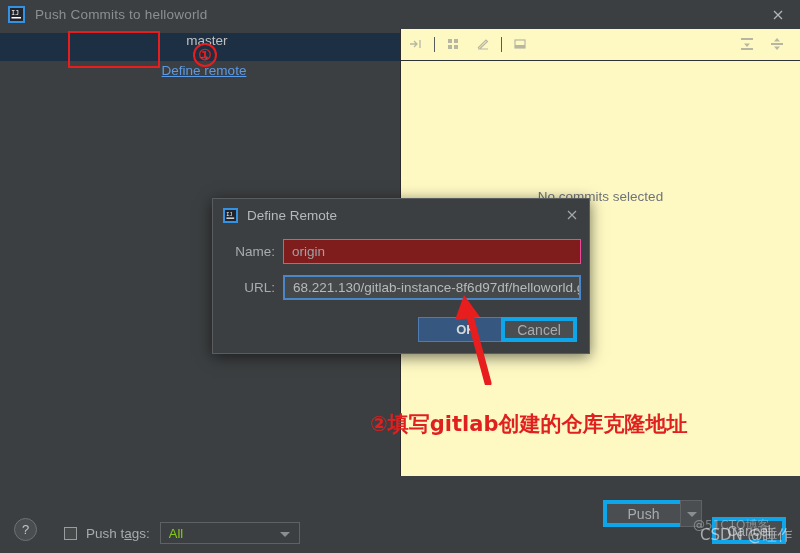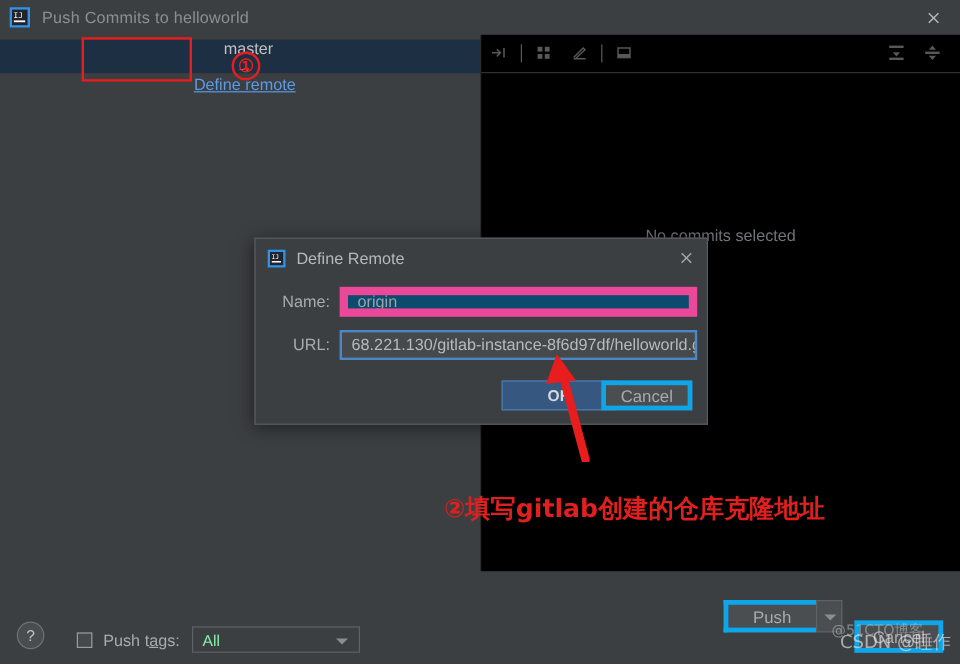--- a/index.html
+++ b/index.html
@@ -53,21 +53,21 @@
   .left-pane {
     position: absolute; left: 0; top: 0; width: 400px; height: 447px;
     background: #3c3f41;
   }
   .vdivider {
     position: absolute; left: 400px; top: 0; width: 1px; height: 447px;
     background: #2b2b2b;
   }
   .right-pane {
     position: absolute; left: 401px; top: 0; width: 399px; height: 447px;
-    background: #000000;
+    background: #fef9c3;
   }
 
   
   .branch-row {
     position: absolute; left: 0; top: 4px; width: 400px; height: 28px;
     background: #1d3043;
     display: flex; align-items: center;
     font-size: 13.5px;
     color: #bbbbbb;
     flex-direction: column;
@@ -145,21 +145,21 @@
     font-size: 13.5px; color: #a7abad;
   }
   .pushtags-label { margin-left: 9px; white-space: nowrap; }
   .pushtags-label u { text-decoration: underline; }
   .combo {
     margin-left: 10px;
     width: 140px; height: 22px;
     border: 1px solid #5e6265;
     background: #3c3f41;
     display: flex; align-items: center;
-    color: #86efac; font-size: 13px;
+    color: #84cc16; font-size: 13px;
     position: relative;
   }
   .combo .val { margin-left: 8px; }
   .combo .arrow {
     position: absolute; right: 9px; top: 9px;
     width: 0; height: 0;
     border-left: 5px solid transparent;
     border-right: 5px solid transparent;
     border-top: 5px solid #8b8e90;
   }
@@ -212,22 +212,22 @@
   .dlg-close {
     position: absolute; right: 10px; top: 9px; width: 14px; height: 14px;
   }
   .dlg-row { position: absolute; display: flex; align-items: center; }
   .dlg-label {
     font-size: 13.5px; color: #a9acae;
     text-align: right;
   }
   .field {
     height: 25px;
-    background: #0c4a6e;
-    border: 7px solid #ec4899;
+    background: #7f1d1d;
+    border: 1px solid #ec4899;
     display: flex; align-items: center;
     padding-left: 8px;
     font-size: 13.5px;
     color: #9ea2a4;
     overflow: hidden;
     white-space: nowrap;
   }
   .field.focused {
     border: 2px solid #4b86c7;
     background: #45494a;

